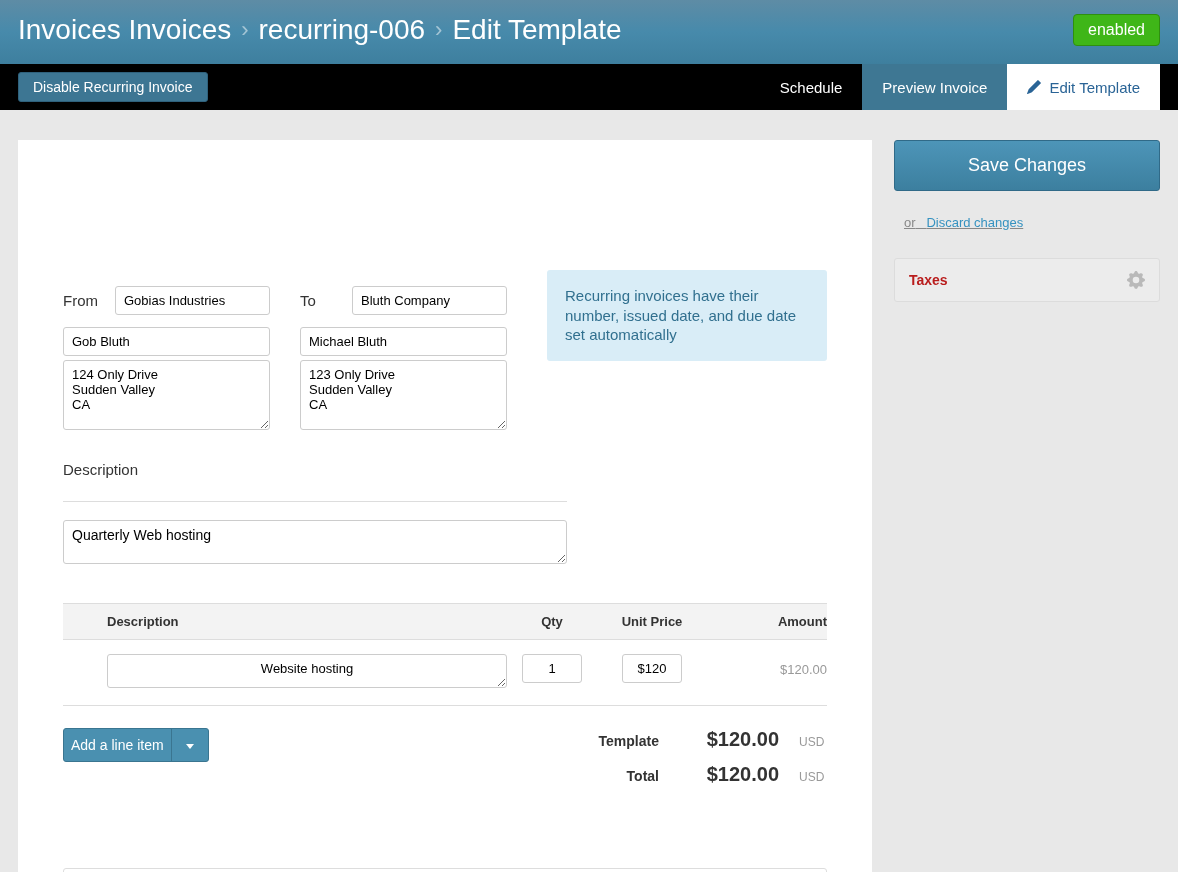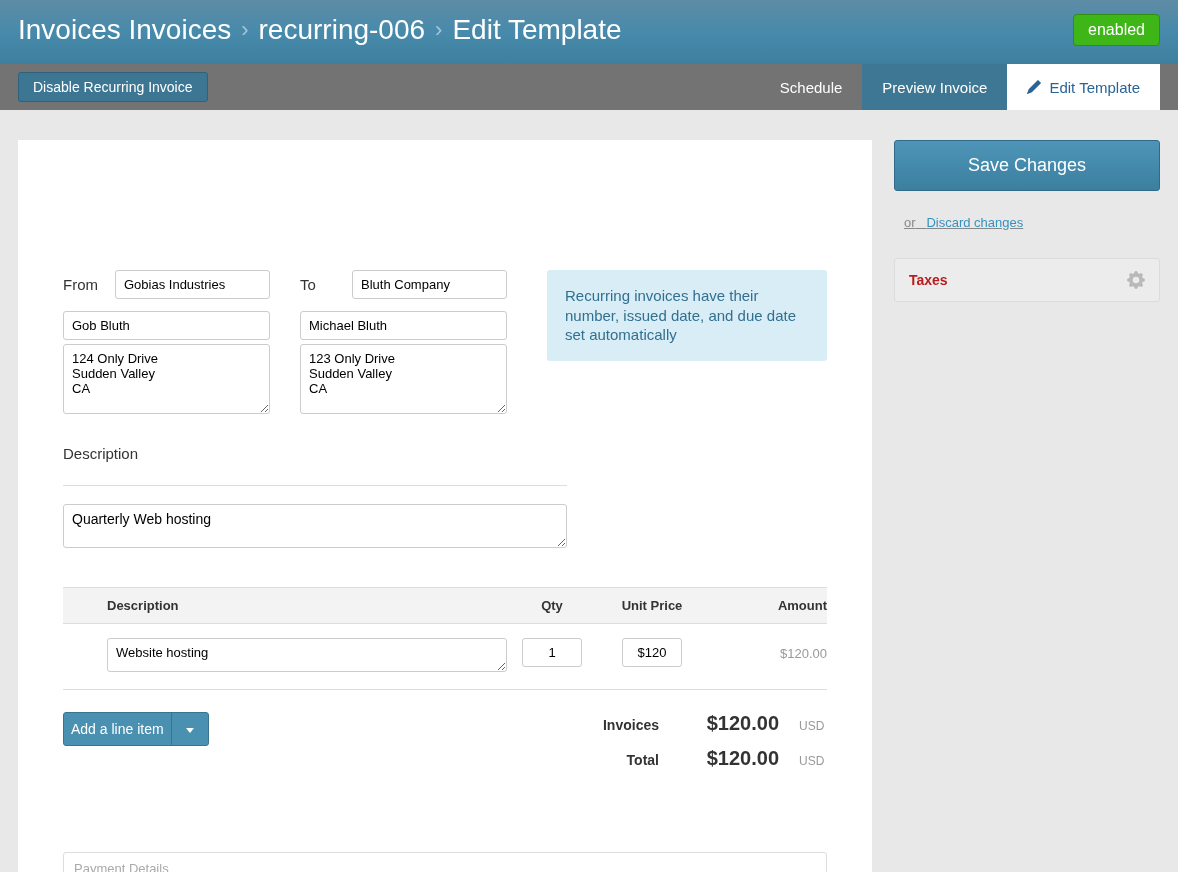--- a/index.html
+++ b/index.html
@@ -33,21 +33,21 @@
     background: #3fb618;
     border: 1px solid #2f8f10;
     color: #fff;
     padding: 6px 14px;
     border-radius: 4px;
     font-size: 16px;
   }
 
   
   .toolbar {
-    background: #737373;
+    background: #000000;
     display: flex;
     align-items: center;
     justify-content: space-between;
     padding: 0 18px;
     height: 46px;
   }
   .disable-btn {
     background: #3d7693;
     border: 1px solid #2f617c;
     color: #fff;
@@ -125,21 +125,21 @@
     justify-content: space-between;
     align-items: center;
   }
   .taxes-panel .label { font-weight: bold; color: #b91c1c; }
   .gear {
     width: 18px; height: 18px; fill: #b9b9b9; cursor: pointer;
   }
 
   
   .addr-row { display: flex; gap: 30px; }
-  .addr-col { width: 48%; }
+  .addr-col { width: 48%; margin-top: 16px; }
   .addr-label-row { display: flex; align-items: center; gap: 12px; margin-bottom: 12px; }
   .addr-label { font-size: 15px; width: 40px; }
   .input, .textarea {
     width: 100%;
     border: 1px solid #ccc;
     border-radius: 3px;
     padding: 6px 8px;
     font-size: 13px;
     font-family: inherit;
     resize: both;
@@ -205,20 +205,21 @@
     padding: 14px 0;
     border-bottom: 1px solid #ddd;
     align-items: flex-start;
   }
   .item-row .col-handle { width: 44px; }
   .item-row textarea.desc {
     width: 100%; height: 34px;
     border: 1px solid #ccc; border-radius: 3px;
     padding: 6px 8px; font-size: 13px; font-family: inherit;
     resize: both;
+    text-align: center;
   }
   .item-row input.qty, .item-row input.price {
     width: 60px;
     border: 1px solid #ccc; border-radius: 3px;
     padding: 6px; font-size: 13px;
     text-align: center;
   }
   .item-row .col-qty, .item-row .col-price { text-align: center; }
   .item-row .col-amount { color: #999; font-size: 13px; padding-top: 8px; }
 
@@ -333,21 +334,21 @@
       </div>
     </div>
 
     <div class="below-items">
       <div class="add-line-btn">
         <div class="main">Add a line item</div>
         <div class="caret"><span class="caret-down"></span></div>
       </div>
       <div class="totals">
         <div class="row">
-          <span class="label">Invoices</span>
+          <span class="label">Template</span>
           <span class="value">$120.00</span>
           <span class="currency">USD</span>
         </div>
         <div class="row">
           <span class="label">Total</span>
           <span class="value">$120.00</span>
           <span class="currency">USD</span>
         </div>
       </div>
     </div>

